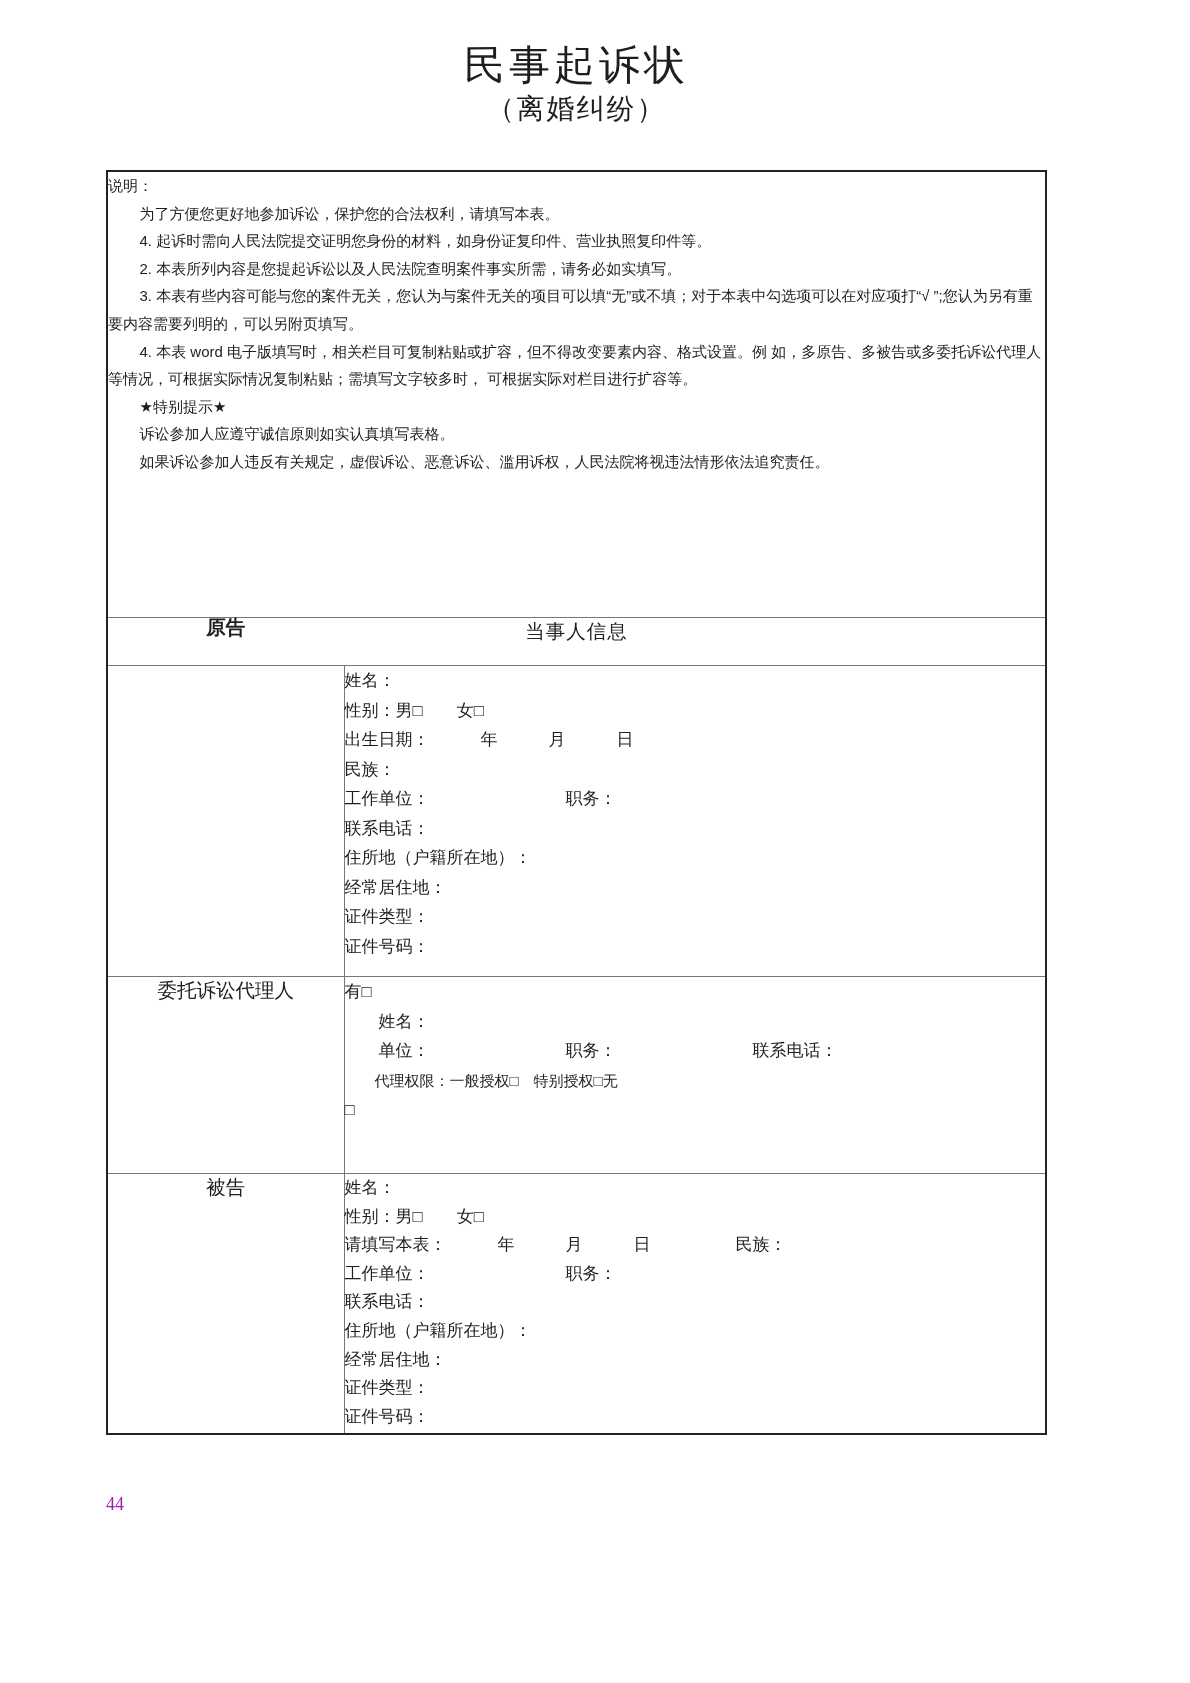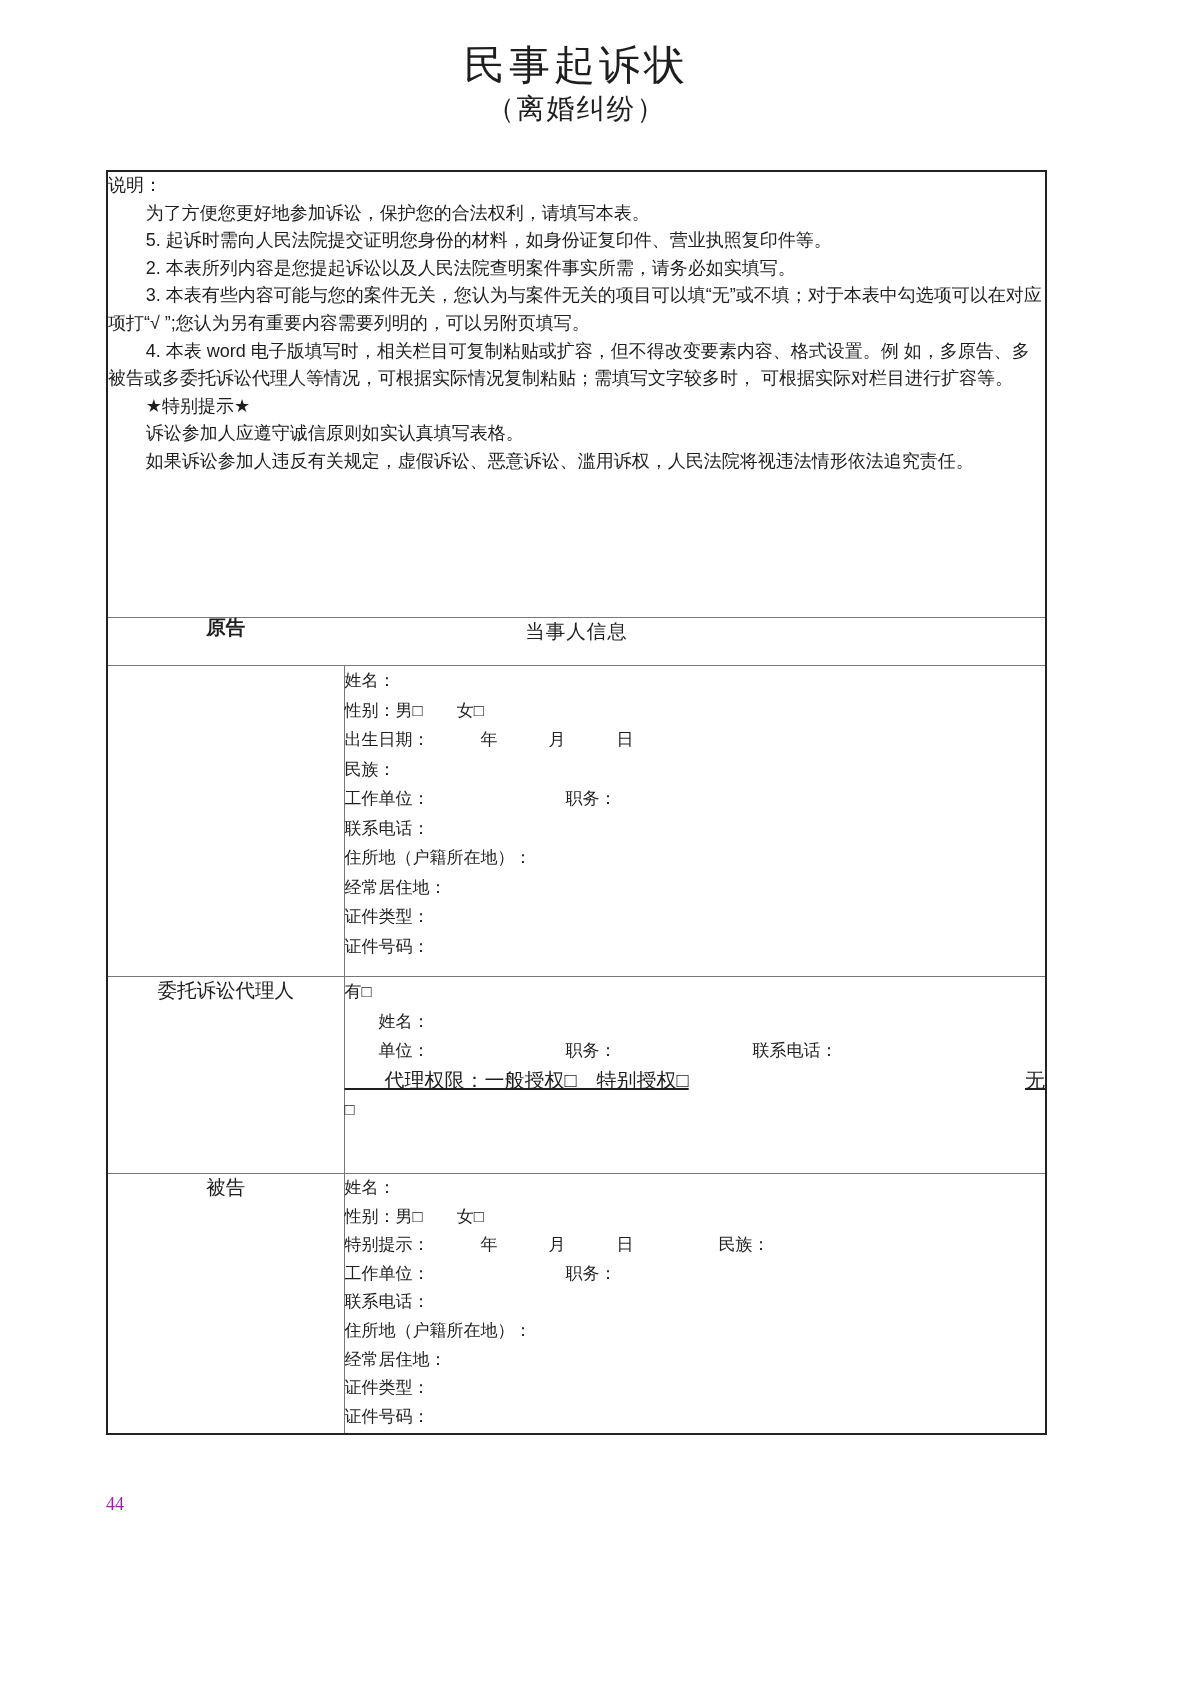--- a/index.html
+++ b/index.html
@@ -42,21 +42,21 @@
     border:1px solid #777777;
     padding:0;
     vertical-align:top;
     font-size:19.5px;
   }
   col.c1{width:237px;}
   
   td.instructions-cell{height:445px;padding:7px 10px 6px 9px;}
   .instr p{
     margin:0;
-    font-size:18px;
+    font-size:15px;
     line-height:27.6px;
     text-indent:0;
     white-space:pre-wrap;
   }
   .instr p.ind{text-indent:2.1em;}
   
   td.section-header{
     height:47px;
     text-align:center;
     vertical-align:middle;
@@ -75,25 +75,23 @@
   
   td.fields-cell{padding:8px 4px 4px 9px;}
   .fline{
     font-size:17px;
     line-height:29.5px;
     white-space:pre-wrap;
   }
   .fline.tight{line-height:28.6px;}
   .split-line{
     display:flex;
-    justify-content:space-between;
-    font-size:20px;
+    font-size:15px;
     line-height:29.5px;
     white-space:pre-wrap;
-    text-decoration:underline;
   }
   td.r-plaintiff-fields{height:310px;}
   td.r-agent-fields{height:196px;}
   td.r-defendant-fields{height:259px;}
   .page-number{
     position:absolute;
     left:106px;top:1494px;
     font-family:"Liberation Serif","DejaVu Serif",serif;
     font-size:18px;
     color:#a21caf;
@@ -114,21 +112,21 @@
         <col class="c1">
         <col class="c2">
       </colgroup>
 
     <tbody>
         <tr>
       <td class="instructions-cell" colspan="2">
         <div class="instr">
           <p>说明：</p>
           <p class="ind">为了方便您更好地参加诉讼，保护您的合法权利，请填写本表。</p>
-          <p class="ind">5. 起诉时需向人民法院提交证明您身份的材料，如身份证复印件、营业执照复印件等。</p>
+          <p class="ind">4. 起诉时需向人民法院提交证明您身份的材料，如身份证复印件、营业执照复印件等。</p>
           <p class="ind">2. 本表所列内容是您提起诉讼以及人民法院查明案件事实所需，请务必如实填写。</p>
           <p class="ind">3. 本表有些内容可能与您的案件无关，您认为与案件无关的项目可以填“无”或不填；对于本表中勾选项可以在对应项打“√ ”;您认为另有重要内容需要列明的，可以另附页填写。</p>
           <p class="ind">4. 本表 word 电子版填写时，相关栏目可复制粘贴或扩容，但不得改变要素内容、格式设置。例 如，多原告、多被告或多委托诉讼代理人等情况，可根据实际情况复制粘贴；需填写文字较多时， 可根据实际对栏目进行扩容等。</p>
           <p class="ind">★特别提示★</p>
           <p class="ind">诉讼参加人应遵守诚信原则如实认真填写表格。</p>
           <p class="ind">如果诉讼参加人违反有关规定，虚假诉讼、恶意诉讼、滥用诉权，人民法院将视违法情形依法追究责任。</p>
         </div>
       </td>
     </tr>
 
@@ -170,21 +168,21 @@
       </td>
     </tr>
 
     <tr>
       <td class="row-label">
         <span class="lbl">被告</span>
       </td>
       <td class="fields-cell r-defendant-fields">
         <div class="fline tight">姓名：</div>
         <div class="fline tight">性别：男□　　女□</div>
-        <div class="fline tight">特别提示：　　　年　　　月　　　日　　　　　民族：</div>
+        <div class="fline tight">请填写本表：　　　年　　　月　　　日　　　　　民族：</div>
         <div class="fline tight">工作单位：　　　　　　　　职务：</div>
         <div class="fline tight">联系电话：</div>
         <div class="fline tight">住所地（户籍所在地）：</div>
         <div class="fline tight">经常居住地：</div>
         <div class="fline tight">证件类型：</div>
         <div class="fline tight">证件号码：</div>
       </td>
     </tr>
 
   </tbody>

